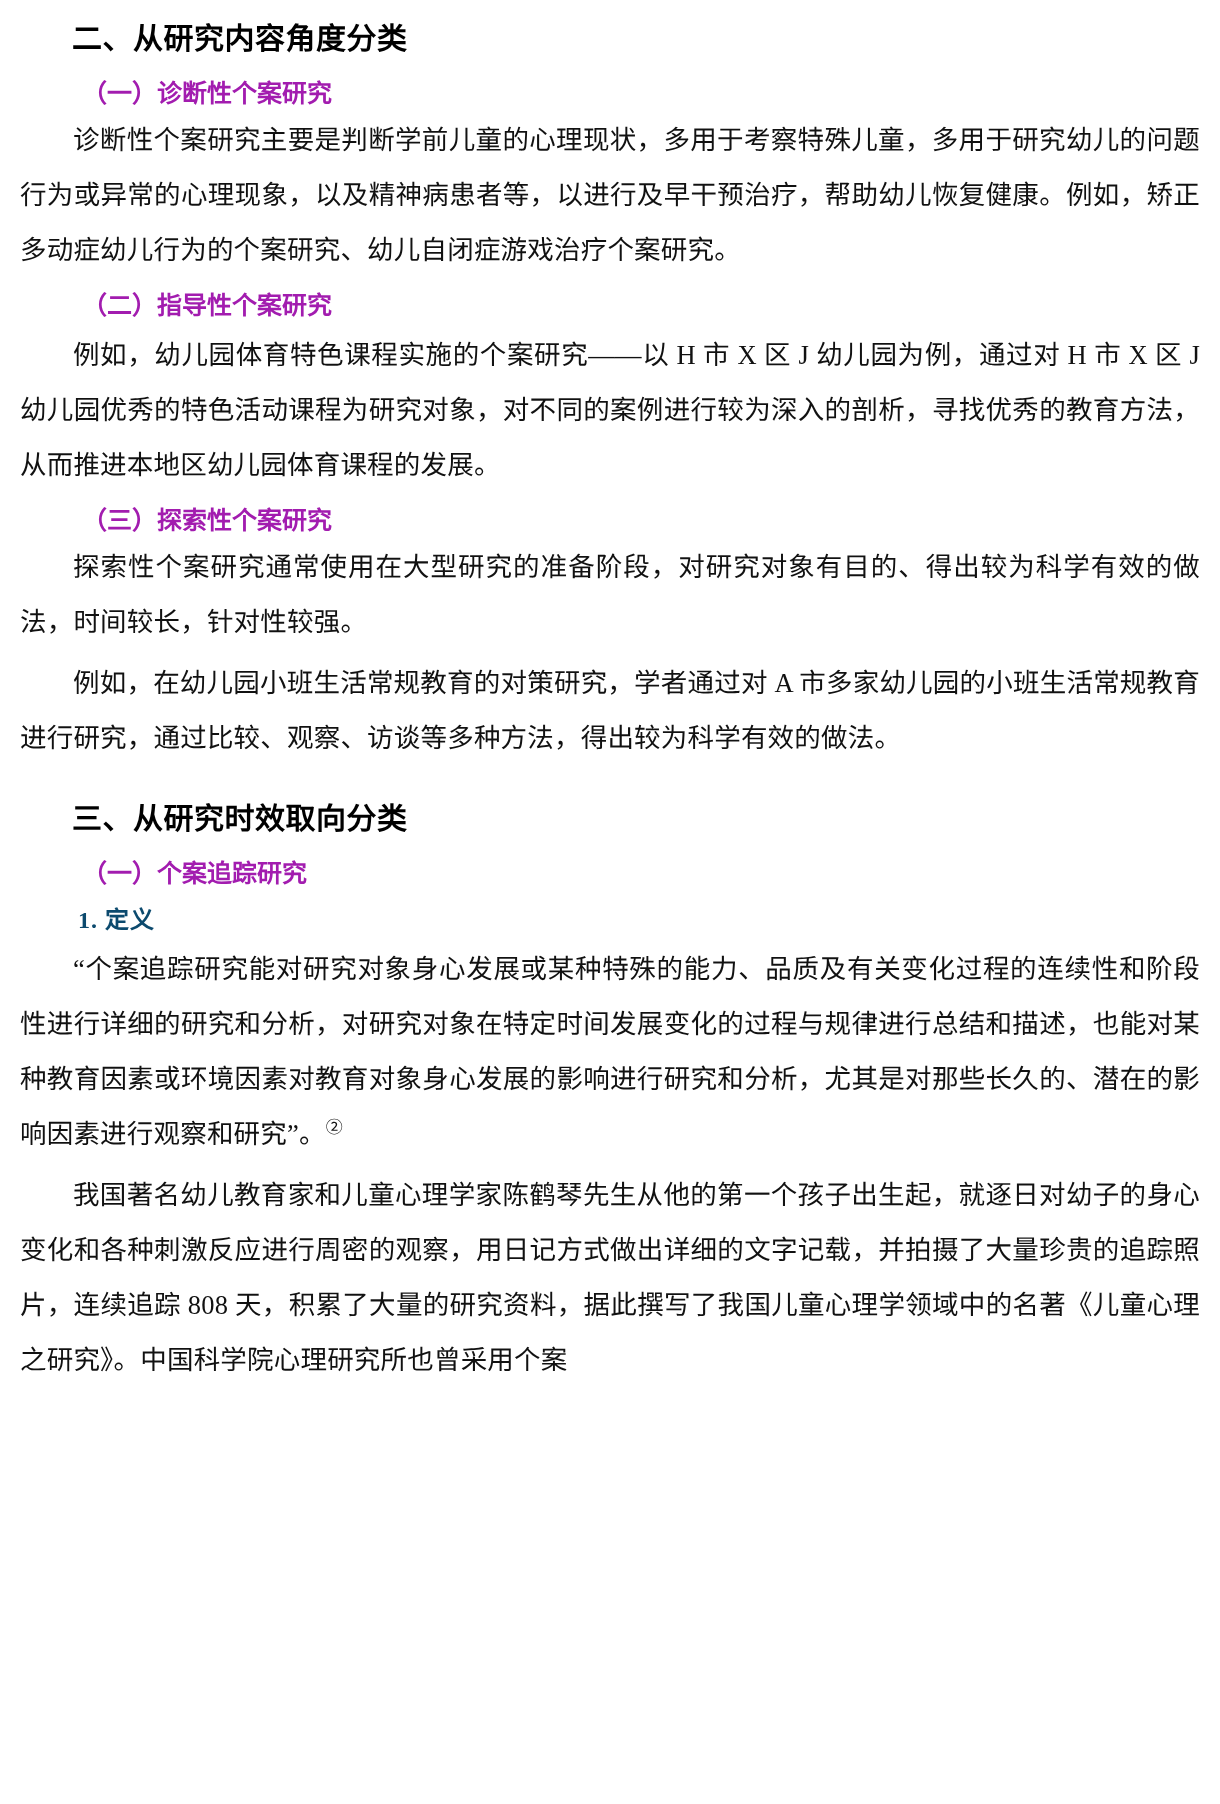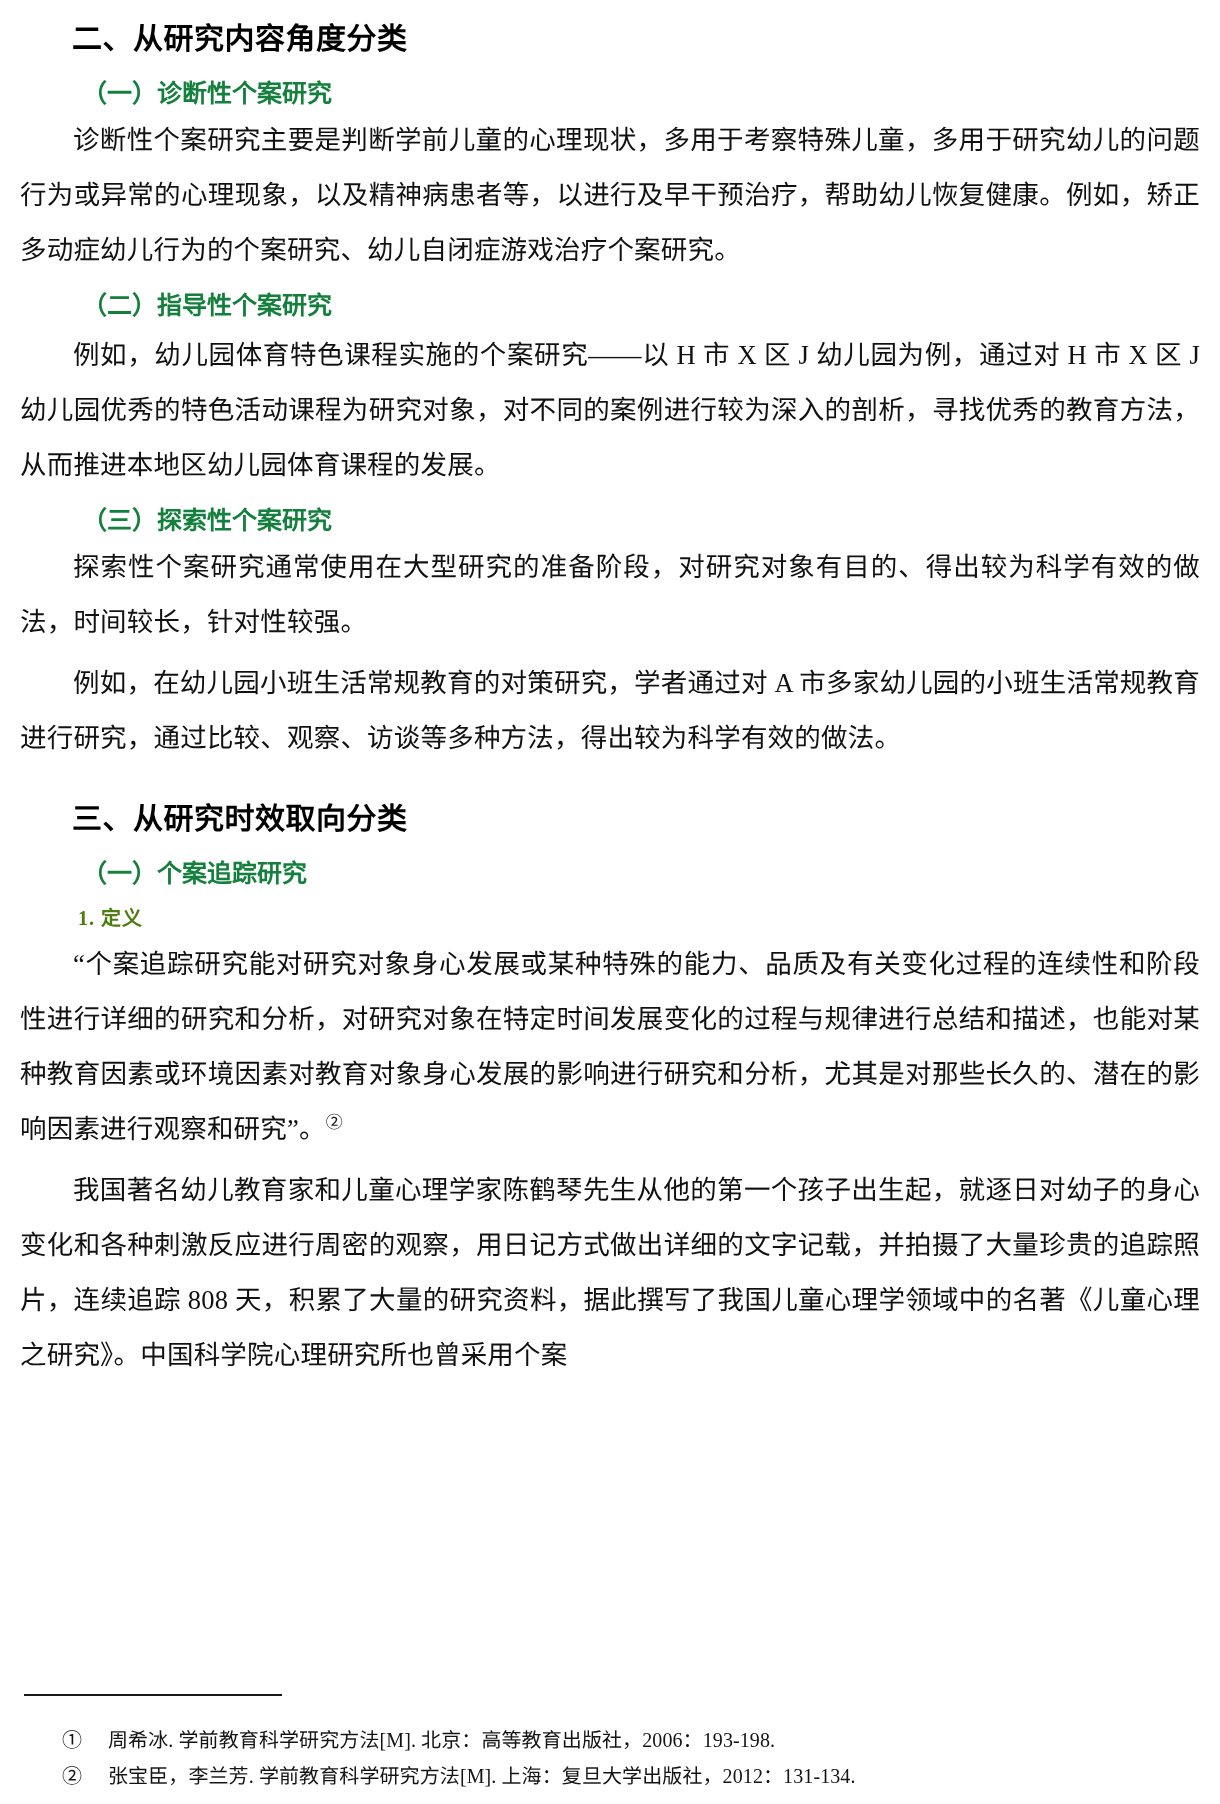--- a/index.html
+++ b/index.html
@@ -43,33 +43,33 @@
   }
   .h1-section.first { padding-top: 12px; }
   .h1-section.later { padding-top: 34px; }
 
   
   .h2-section {
     font-family: "DejaVu Sans", "Liberation Sans", sans-serif;
     font-weight: bold;
     font-size: 25px;
     line-height: 1.3;
-    color: #15803d;
+    color: #a21caf;
     margin: 0;
     padding-left: 62px;
     padding-top: 20px;
   }
   .h2-section.tight { padding-top: 12px; }
 
   
   .h3-section {
     font-family: "Liberation Serif", "DejaVu Serif", serif;
-    font-size: 20px;
+    font-size: 24px;
     line-height: 1.3;
-    color: #4d7c0f;
+    color: #0c4a6e;
     margin: 0;
     padding-left: 58px;
     padding-top: 14px;
     letter-spacing: 1px;
   }
 
   
   .para {
     font-family: "Liberation Serif", "DejaVu Serif", serif;
     font-size: 26.5px;
@@ -154,24 +154,13 @@
     <p class="para t-1">
       <span>“个案追踪研究能对研究对象身心发展或某种特殊的能力、品质及有关变化过程的连续性和阶段性进行详细的研究和分析，对研究对象在特定时间发展变化的过程与规律进行总结和描述，也能对某种教育因素或环境因素对教育对象身心发展的影响进行研究和分析，尤其是对那些长久的、潜在的影响因素进行观察和研究”。</span><sup class="fn">②</sup><span></span>
     </p>
 
     <p class="para t-1">
       <span>我国著名幼儿教育家和儿童心理学家陈鹤琴先生从他的第一个孩子出生起，就逐日对幼子的身心变化和各种刺激反应进行周密的观察，用日记方式做出详细的文字记载，并拍摄了大量珍贵的追踪照片，连续追踪 808 天，积累了大量的研究资料，据此撰写了我国儿童心理学领域中的名著《儿童心理之研究》。中国科学院心理研究所也曾采用个案</span>
     </p>
 
   </div>
 
-  <div class="footnote-zone">
-    <div class="footnote-rule"></div>
-
-    <p class="footnote">
-      <span class="marker">①</span><span>周希冰. 学前教育科学研究方法[M]. 北京：高等教育出版社，2006：193-198.</span>
-    </p>
-
-    <p class="footnote">
-      <span class="marker">②</span><span>张宝臣，李兰芳. 学前教育科学研究方法[M]. 上海：复旦大学出版社，2012：131-134.</span>
-    </p>
-  </div>
 </div>
 
 </body></html>

